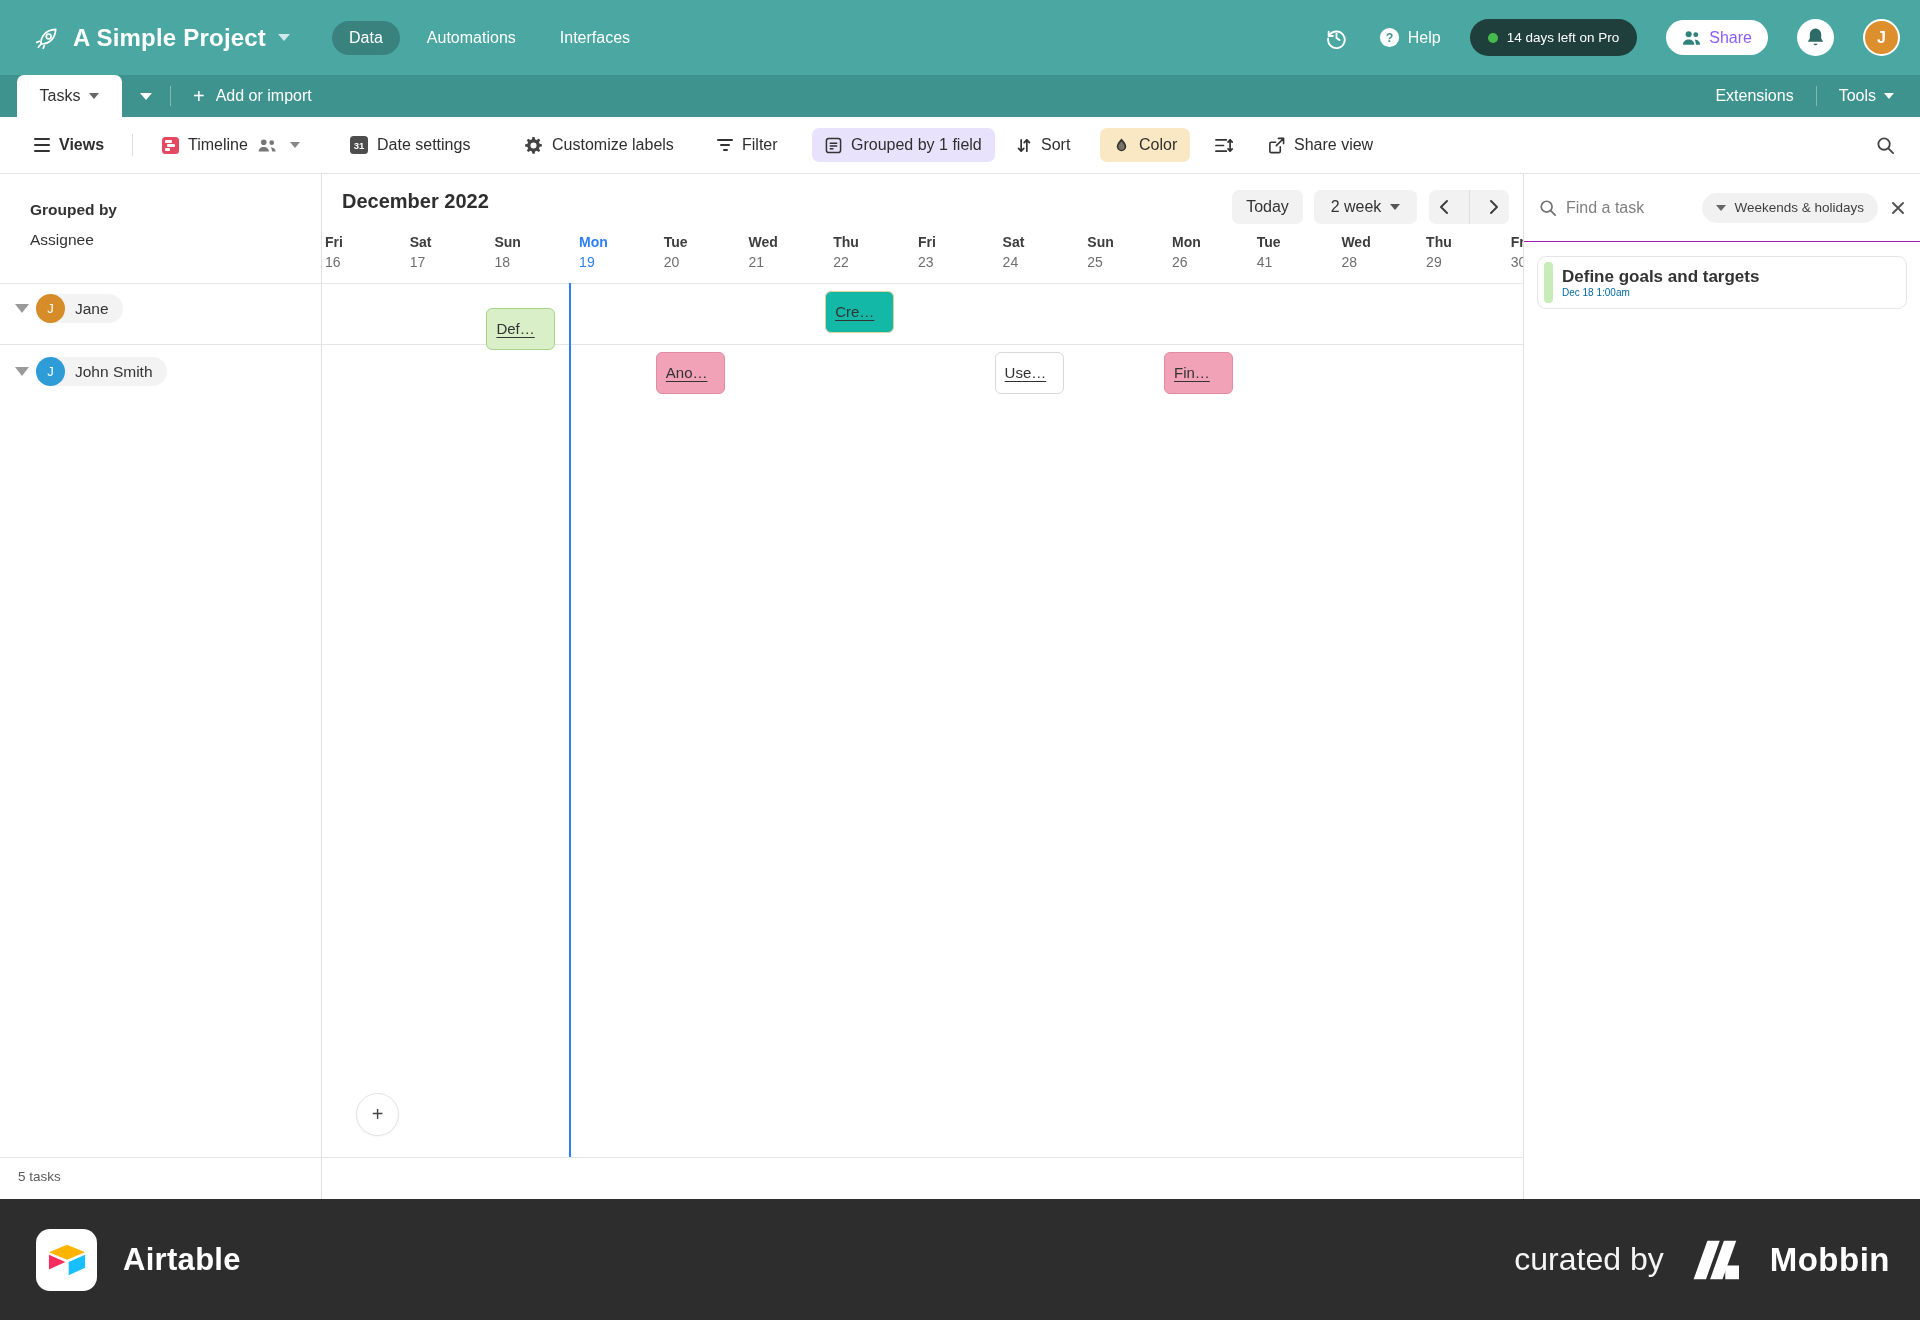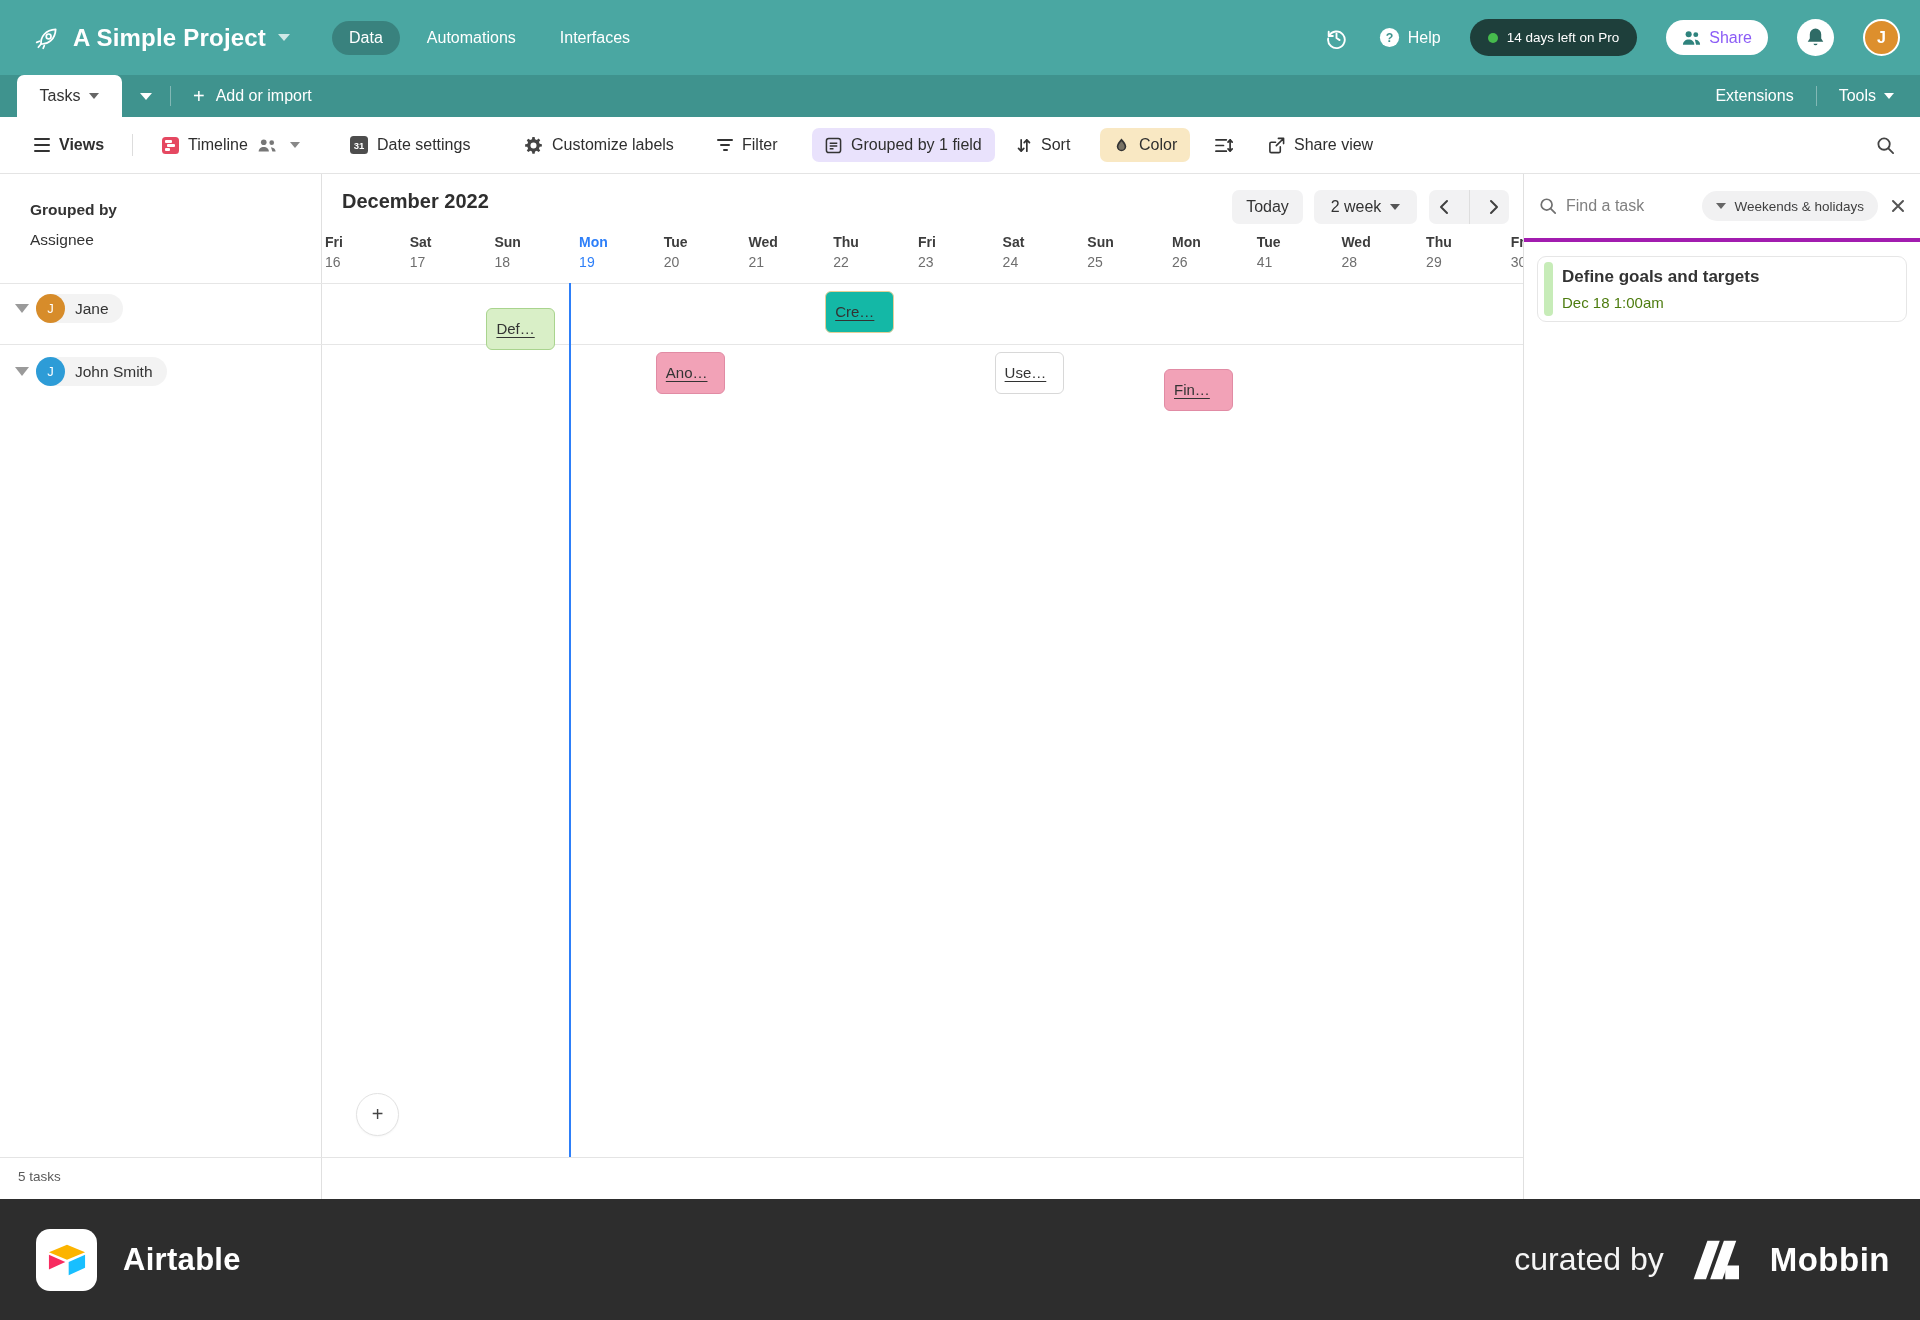--- a/index.html
+++ b/index.html
@@ -70,32 +70,32 @@
 
   
   .ctl-btn { position:absolute; top:190px; height:34px; background:#f2f2f3; border-radius:7px; display:flex; align-items:center; justify-content:center; font-size:16px; color:#333; gap:9px; }
   .ctl-btn .tri-down { border-top-color:#555; margin-left:0; border-left-width:5px; border-right-width:5px; border-top-width:6px; }
   #nav-btns { left:1429px; width:80px; }
   #nav-div { width:1px; height:34px; background:#dedede; }
   .chev { width:40px; height:34px; display:flex; align-items:center; justify-content:center; }
 
   
   #task-panel { left:1523px; top:174px; width:397px; height:1025px; background:#fff; border-left:1px solid #e0e0e0; }
-  #panel-header { height:68px; border-bottom:4px solid #a21caf; display:flex; align-items:center; padding:0 15px; }
+  #panel-header { height:68px; border-bottom:1px solid #a21caf; display:flex; align-items:center; padding:0 15px; }
   #find-task-label { font-size:16px; color:#808080; margin-left:9px; }
   #wk-pill { margin-left:auto; height:30px; background:#f1f1f2; border-radius:15px; display:flex; align-items:center; gap:8px; padding:0 14px; }
   #wk-pill .tri-down { border-top-color:#666; margin-left:0; border-left-width:5px; border-right-width:5px; border-top-width:6px; }
   #wk-pill span { font-size:13.5px; color:#3f3f3f; }
   #panel-close { margin-left:13px; display:flex; }
   #cards { padding:14px 13px; }
   .task-card { position:relative; border:1px solid #e6e6e6; border-radius:9px; padding:10px 12px; margin-bottom:9px; background:#fff; }
   .task-card.accent { padding-left:24px; }
   .card-accent { position:absolute; left:6px; top:5px; bottom:5px; width:9px; border-radius:4px; background:#c7ecb8; }
   .card-title { font-size:17px; font-weight:700; color:#333; }
-  .card-time { font-size:15px; color:#4d7c0f; margin-top:7px; }
+  .card-time { font-size:10px; color:#0369a1; }
 
   
   #bottom-div { left:0; top:1157px; width:1523px; height:1px; background:#e4e4e4; }
   #task-count { left:18px; top:1169px; font-size:13.5px; color:#5a5a5a; }
   #site-footer { left:0; top:1199px; width:1920px; height:121px; background:#2d2d2d; display:flex; align-items:center; padding:0 30px 0 36px; }
   #at-logo-box { width:61px; height:62px; background:#fff; border-radius:14px; display:flex; align-items:center; justify-content:center; }
   #footer-brand { color:#fff; font-size:31px; font-weight:700; margin-left:26px; letter-spacing:.3px; }
   #footer-right { margin-left:auto; display:flex; align-items:center; gap:20px; }
   #curated-by { color:#f5f5f5; font-size:32px; }
   #curator { color:#fff; font-size:33px; font-weight:700; letter-spacing:.5px; }
@@ -346,21 +346,21 @@
         <div class="day-name">Fri</div>
         <div class="day-num">30</div>
       </div>
     </div>
   <div id="today-line"></div>
   <div id="tasks">
       <div class="task-bar" style="left: 164.4px; top: 117px; background: rgb(217, 239, 199); border-color: rgb(169, 212, 142); margin-top: 17px;">Def…</div>
       <div class="task-bar" style="left: 503.2px; top: 117px; background: #14b8a6; border-color: rgb(228, 207, 152);">Cre…</div>
       <div class="task-bar" style="left: 333.8px; top: 178px; background: rgb(242, 162, 183); border-color: rgb(225, 139, 164);">Ano…</div>
       <div class="task-bar" style="left: 672.6px; top: 178px; background: rgb(255, 255, 255); border-color: rgb(216, 216, 216);">Use…</div>
-      <div class="task-bar" style="left: 842px; top: 178px; background: rgb(242, 162, 183); border-color: rgb(225, 139, 164); margin-top: 17px;">Fin…</div>
+      <div class="task-bar" style="left: 842px; top: 178px; background: rgb(242, 162, 183); border-color: rgb(225, 139, 164);">Fin…</div>
     </div>
   <div id="add-task-btn">+</div>
 </div>
 
 <div class="ctl-btn" style="left:1232px;width:71px">Today</div>
 <div class="ctl-btn" style="left:1314px;width:103px">
   <span>2 week</span>
   <span class="tri-down"></span>
 </div>
 <div class="ctl-btn" id="nav-btns">

